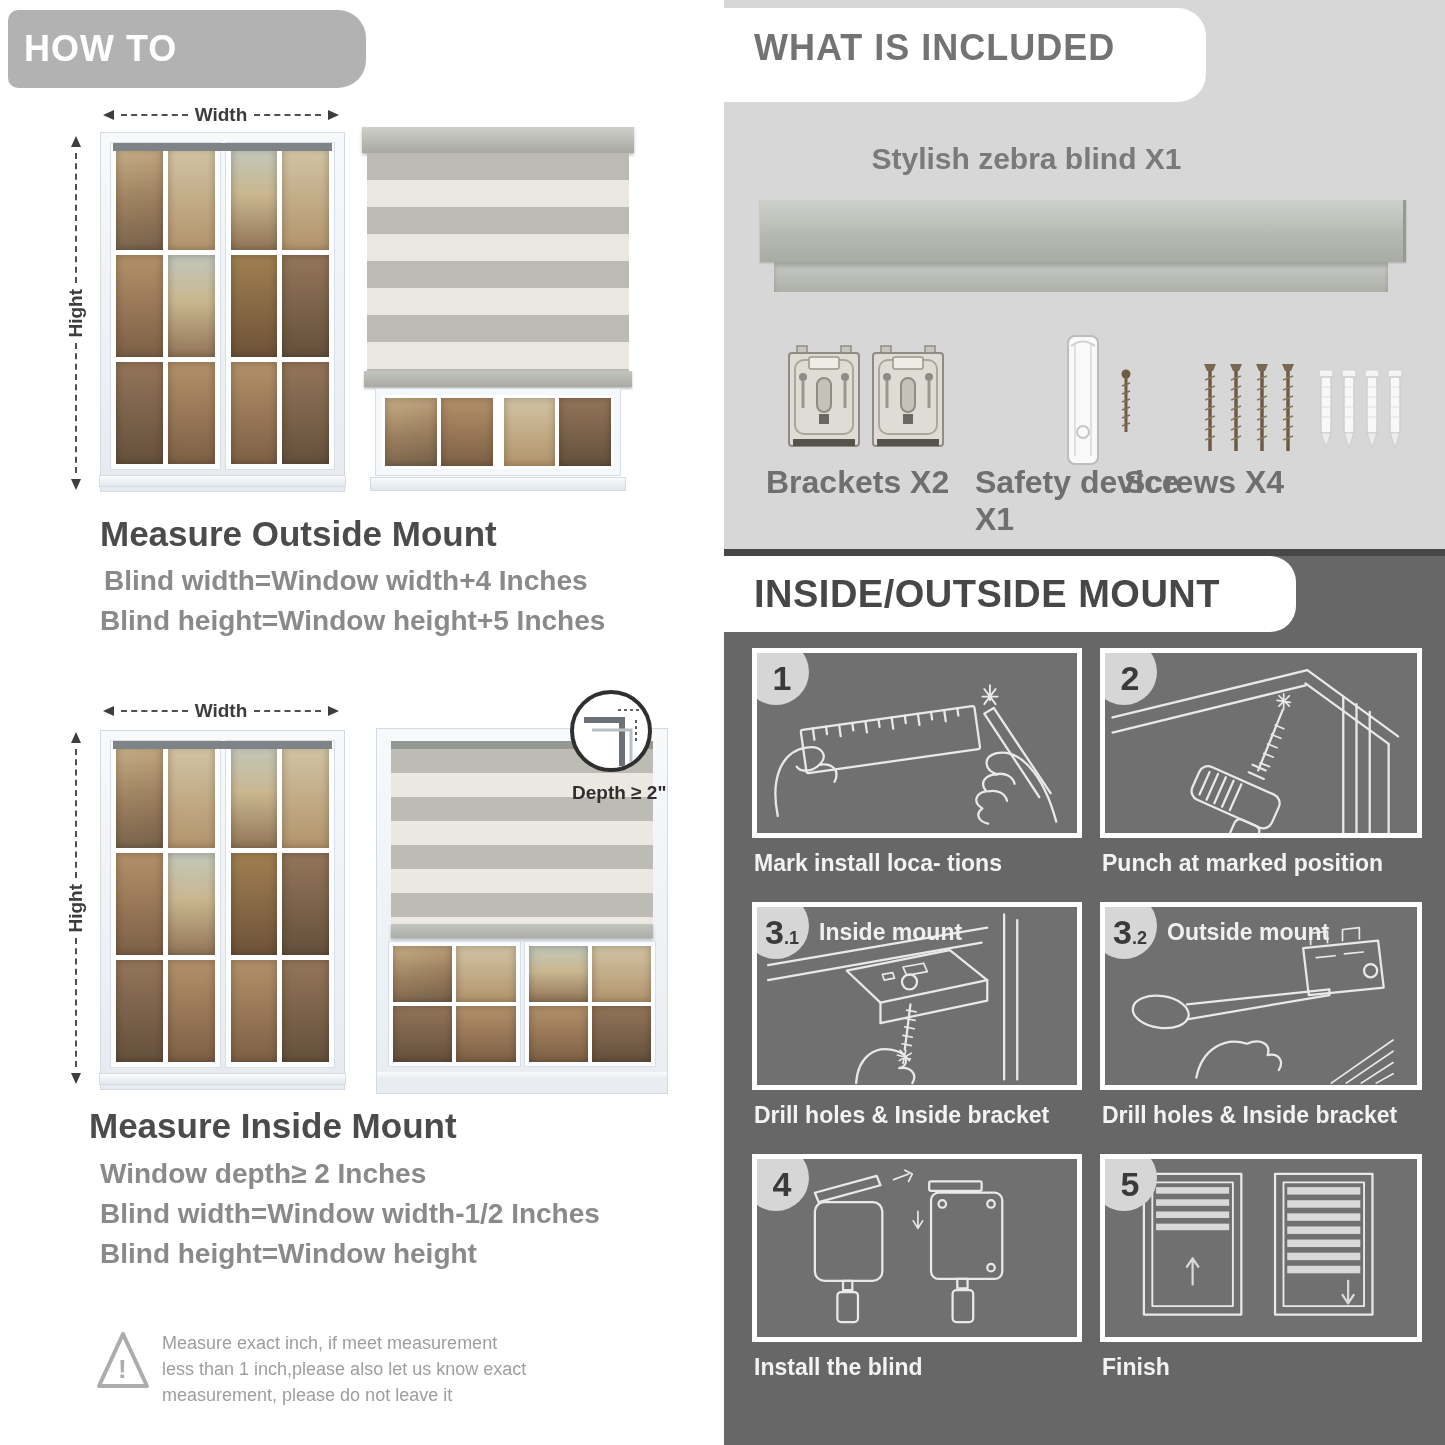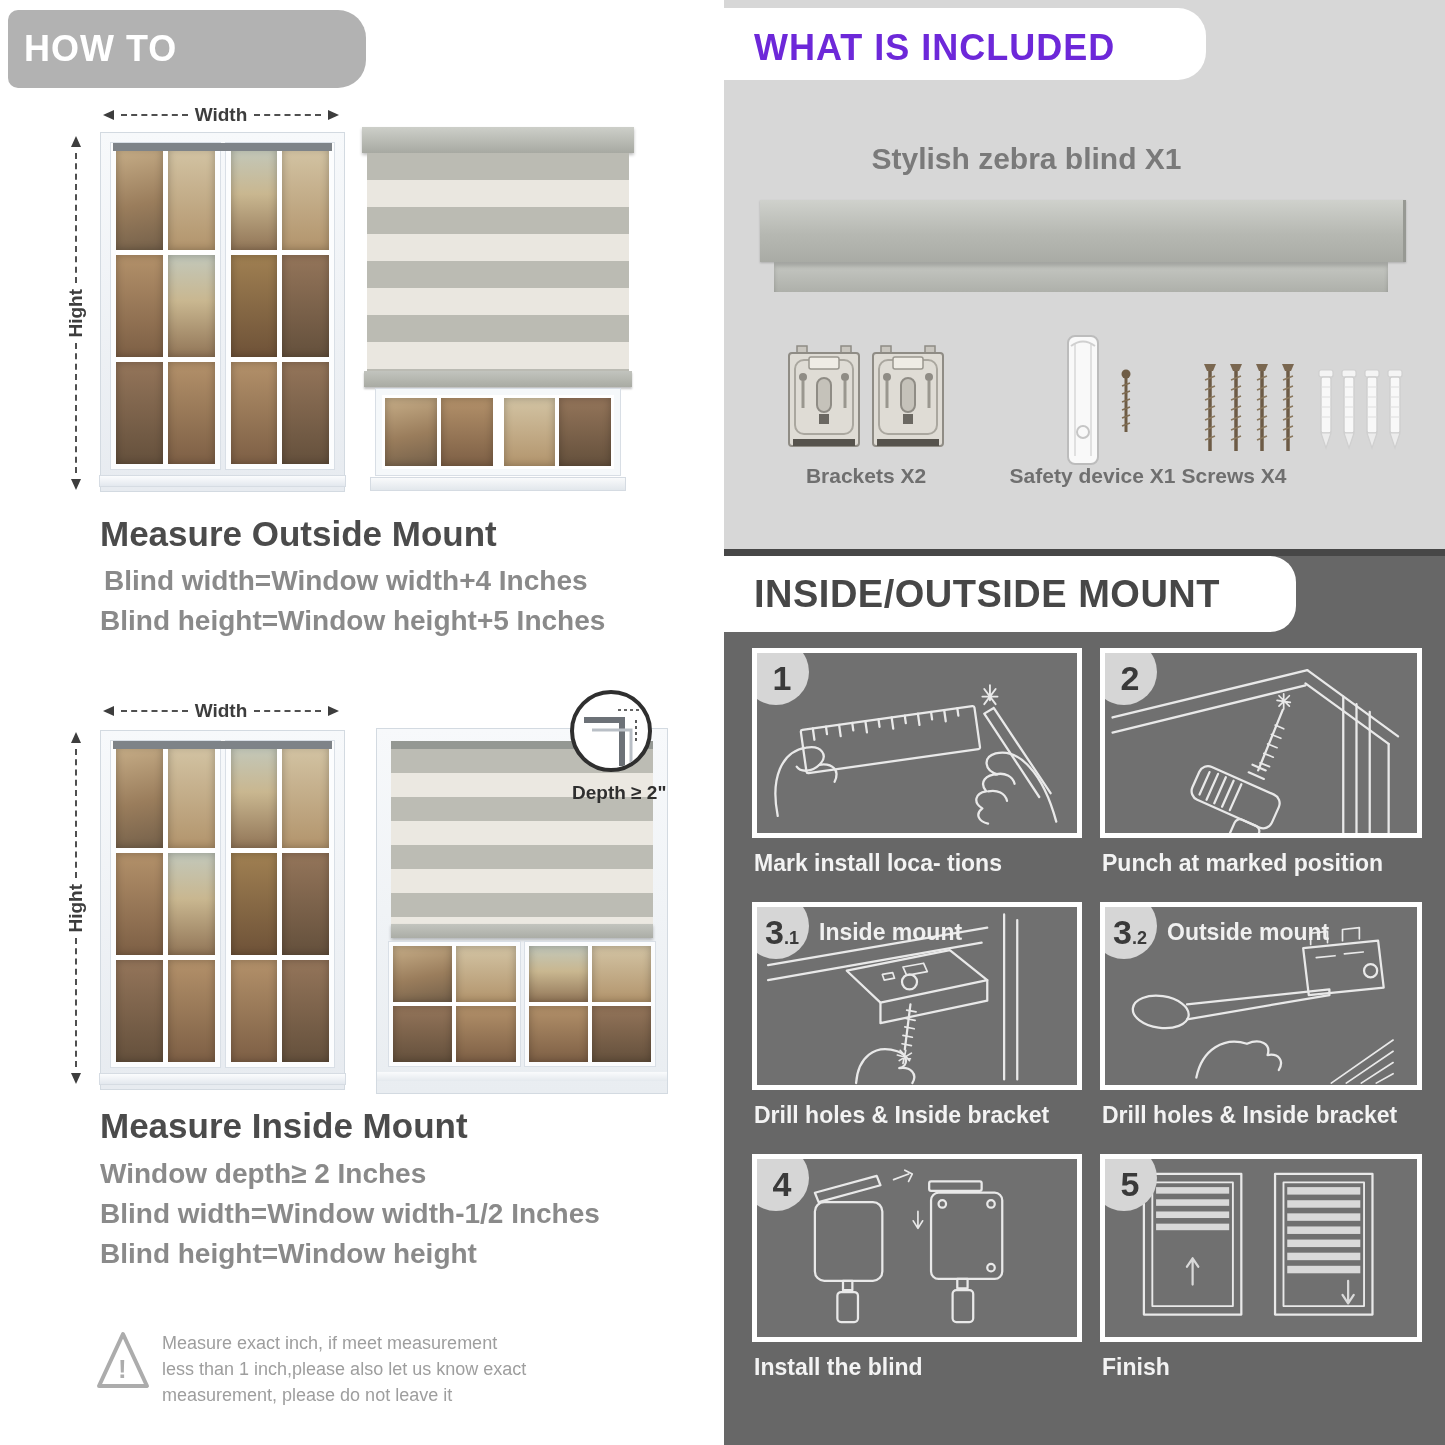--- a/index.html
+++ b/index.html
@@ -3,22 +3,22 @@
 <meta charset="utf-8">
 <style>
   html,body{margin:0;padding:0;background:#fff}
   .canvas{position:relative;width:1445px;height:1445px;background:#fff;overflow:hidden;
           font-family:"Liberation Sans",sans-serif;-webkit-font-smoothing:antialiased}
   .abs{position:absolute}
 
   
   .hdr1{left:8px;top:10px;width:358px;height:78px;background:#b2b2b2;border-radius:10px 28px 28px 10px;
         color:#fff;font-size:36px;font-weight:700;letter-spacing:1px;line-height:78px;padding-left:16px;box-sizing:border-box}
-  .hdr2{left:724px;top:8px;width:482px;height:72px;background:#fff;border-radius:0 28px 28px 0;
-        color:#6d28d9;font-size:36px;font-weight:700;letter-spacing:1px;line-height:80px;padding-left:30px;box-sizing:border-box}
+  .hdr2{left:724px;top:8px;width:482px;height:94px;background:#fff;border-radius:0 28px 28px 0;
+        color:#737373;font-size:36px;font-weight:700;letter-spacing:1px;line-height:80px;padding-left:30px;box-sizing:border-box}
   .hdr3{left:724px;top:556px;width:572px;height:76px;background:#fff;border-radius:0 26px 26px 0;
         color:#474747;font-size:38px;font-weight:700;letter-spacing:.5px;line-height:76px;padding-left:30px;box-sizing:border-box;z-index:3}
 
   
   .inc-bg{left:724px;top:0;width:721px;height:549px;background:#d7d7d7}
   .dark-strip{left:724px;top:549px;width:721px;height:7px;background:#474747;z-index:2}
   .mount-bg{left:724px;top:556px;width:721px;height:889px;background:#676767}
 
   
   .h2t{color:#4b4b4b;font-size:35px;font-weight:700}
@@ -75,21 +75,21 @@
   .mag{width:82px;height:82px;border-radius:50%;background:#fff;border:4px solid #2f2f2f;box-sizing:border-box;overflow:hidden;z-index:4}
   .depth-label{font-weight:700;font-size:19px;color:#2f2f2f;white-space:nowrap}
 
   
   .blind-label{left:724px;top:142px;width:605px;text-align:center;color:#7a7a7a;font-size:30px;font-weight:700}
   .bar-main{left:760px;top:200px;width:643px;height:62px;
             background:linear-gradient(180deg,#cfd1cc 0%,#b6b8b2 55%,#a9aba5 100%);
             border-right:3px solid #979993;box-shadow:0 1px 2px rgba(0,0,0,.2)}
   .bar-lip{left:774px;top:262px;width:614px;height:30px;
            background:linear-gradient(180deg,#c6c8c3,#aeb0aa);box-shadow:inset 0 4px 4px rgba(0,0,0,.18)}
-  .item-label{top:464px;text-align:center;color:#6f6f6f;font-size:21px;font-weight:700}
+  .item-label{top:464px;color:#6f6f6f;font-size:32px;font-weight:700}
 
   
   .panel{box-sizing:border-box;border:5px solid #fff;background:#707070;overflow:hidden}
   .badge{position:absolute;top:-14px;left:-14px;width:66px;height:66px;border-radius:50%;background:#d6d6d6;
          color:#3a3a3a;display:flex;align-items:center;justify-content:center;box-sizing:border-box;
          padding:12px 0 0 12px;font-size:34px;font-weight:700;z-index:2}
   .badge .sub{font-size:18px;font-weight:700;margin-top:12px}
   .panel-label{position:absolute;left:62px;top:12px;color:#f0f0f0;font-size:23px;font-weight:700;z-index:2}
   .caption{color:#f3f3f3;font-size:23px;font-weight:700}
   .stepsvg{position:absolute;inset:0;width:100%;height:100%}
@@ -233,21 +233,21 @@
   <div class="abs mag" style="left:570px;top:690px">
     <svg viewBox="0 0 74 74" width="74" height="74">
       <path d="M10,26 H48 V72" stroke="#6c7177" stroke-width="6" fill="none"></path>
       <path d="M18,36 H57 V74" stroke="#b9bfc6" stroke-width="3" fill="none"></path>
       <path d="M62,26 V48" stroke="#333" stroke-width="1.6" stroke-dasharray="3,3"></path>
       <path d="M44,16 H66" stroke="#333" stroke-width="1.6" stroke-dasharray="3,3"></path>
     </svg>
   </div>
   <div class="abs depth-label" style="left:572px;top:782px">Depth ≥ 2"</div>
 
-  <div class="abs h2t" style="left:100px;top:1106px">Measure Inside Mount</div>
+  <div class="abs h2t" style="left:89px;top:1106px">Measure Inside Mount</div>
   <div class="abs formula" style="left:100px;top:1158px">Window depth≥ 2 Inches</div>
   <div class="abs formula" style="left:100px;top:1198px">Blind width=Window width-1/2 Inches</div>
   <div class="abs formula" style="left:100px;top:1238px">Blind height=Window height</div>
 
   <div class="abs" style="left:94px;top:1328px;width:58px;height:64px">
     <svg viewBox="0 0 58 64" width="58" height="64">
       <path d="M29,6 L53,58 H5 Z" fill="none" stroke="#acacac" stroke-width="4" stroke-linejoin="round"></path>
     </svg>
     <span class="warn-glyph" style="position:absolute;left:24px;top:26px">!</span>
   </div>

